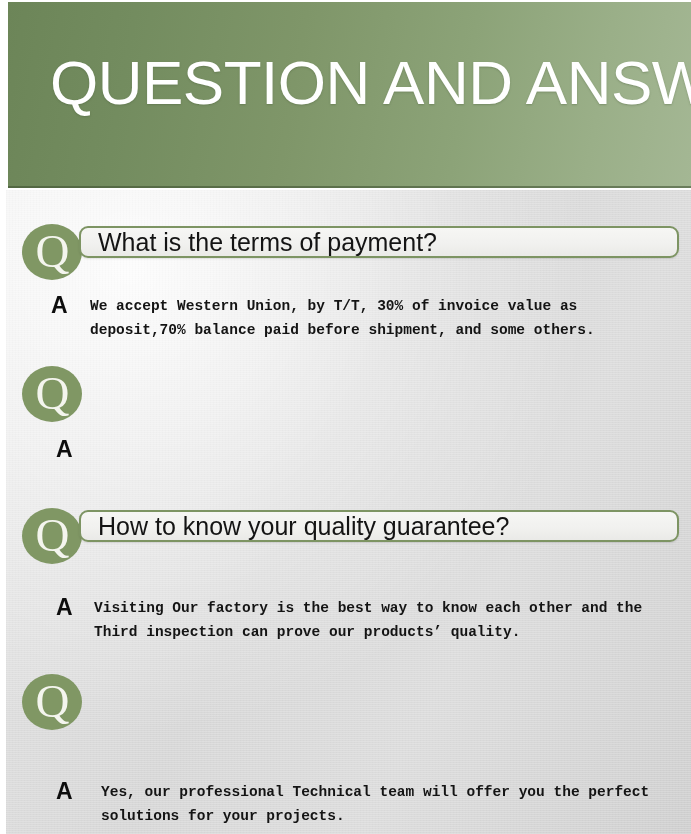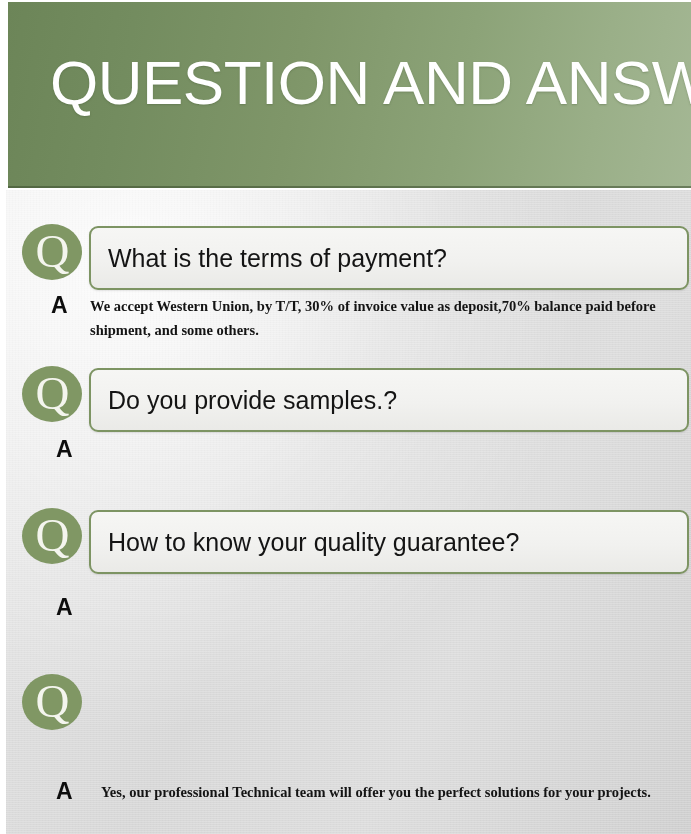--- a/index.html
+++ b/index.html
@@ -101,24 +101,24 @@
     font-family: "Liberation Serif", serif;
     font-size: 47px;
     line-height: 47px;
     font-weight: 400;
     color: #f4f5ee;
     margin-top: -2px;
     margin-left: 1px;
   }
   .q-box {
     position: absolute;
-    left: 83px;
+    left: 73px;
     top: 2px;
     width: 600px;
-    height: 64px;
+    height: 32px;
     box-sizing: border-box;
     border: 2px solid #7d9463;
     border-radius: 9px;
     background: linear-gradient(180deg, #f6f6f4 0%, #f1f1ef 55%, #eaeae7 100%);
     display: flex;
     align-items: center;
     padding-left: 17px;
     box-shadow: 0 1px 2px rgba(0,0,0,0.10);
   }
   .q-text {
@@ -138,21 +138,21 @@
     top: 0;
     font-family: "Liberation Sans", sans-serif;
     font-size: 23px;
     line-height: 26px;
     font-weight: bold;
     color: #0d0d0d;
   }
   .a-text {
     position: absolute;
     top: 2px;
-    font-family: Liberation Serif, serif;
+    font-family: Liberation Mono, monospace;
     font-size: 14.5px;
     line-height: 24px;
     font-weight: bold;
     color: #141414;
   }
 
   
   #block-1 { top: 34px; }
   #block-1 .a-row { margin-top: 12px; height: 56px; }
   #block-1 .a-badge-letter { left: 45px; }
@@ -198,40 +198,38 @@
         <span class="a-badge-letter">A</span>
         <span class="a-text">We accept Western Union, by T/T, 30% of invoice value as deposit,70% balance paid before shipment, and some others.</span>
       </div>
     </div>
 
     <div class="qa-block" id="block-2">
       <div class="q-row">
         <div class="q-badge">
           <span class="q-badge-letter">Q</span>
         </div>
-        <div class="q-box">
-          <span class="q-text">Do you provide samples.?</span>
-        </div>
       </div>
       <div class="a-row">
         <span class="a-badge-letter">A</span>
       </div>
     </div>
 
     <div class="qa-block" id="block-3">
       <div class="q-row">
         <div class="q-badge">
           <span class="q-badge-letter">Q</span>
         </div>
         <div class="q-box">
           <span class="q-text">How to know your quality guarantee?</span>
         </div>
       </div>
       <div class="a-row">
         <span class="a-badge-letter">A</span>
+        <span class="a-text">Visiting Our factory is the best way to know each other and the Third inspection can prove our products’ quality.</span>
       </div>
     </div>
 
     <div class="qa-block" id="block-4">
       <div class="q-row">
         <div class="q-badge">
           <span class="q-badge-letter">Q</span>
         </div>
       </div>
       <div class="a-row">

